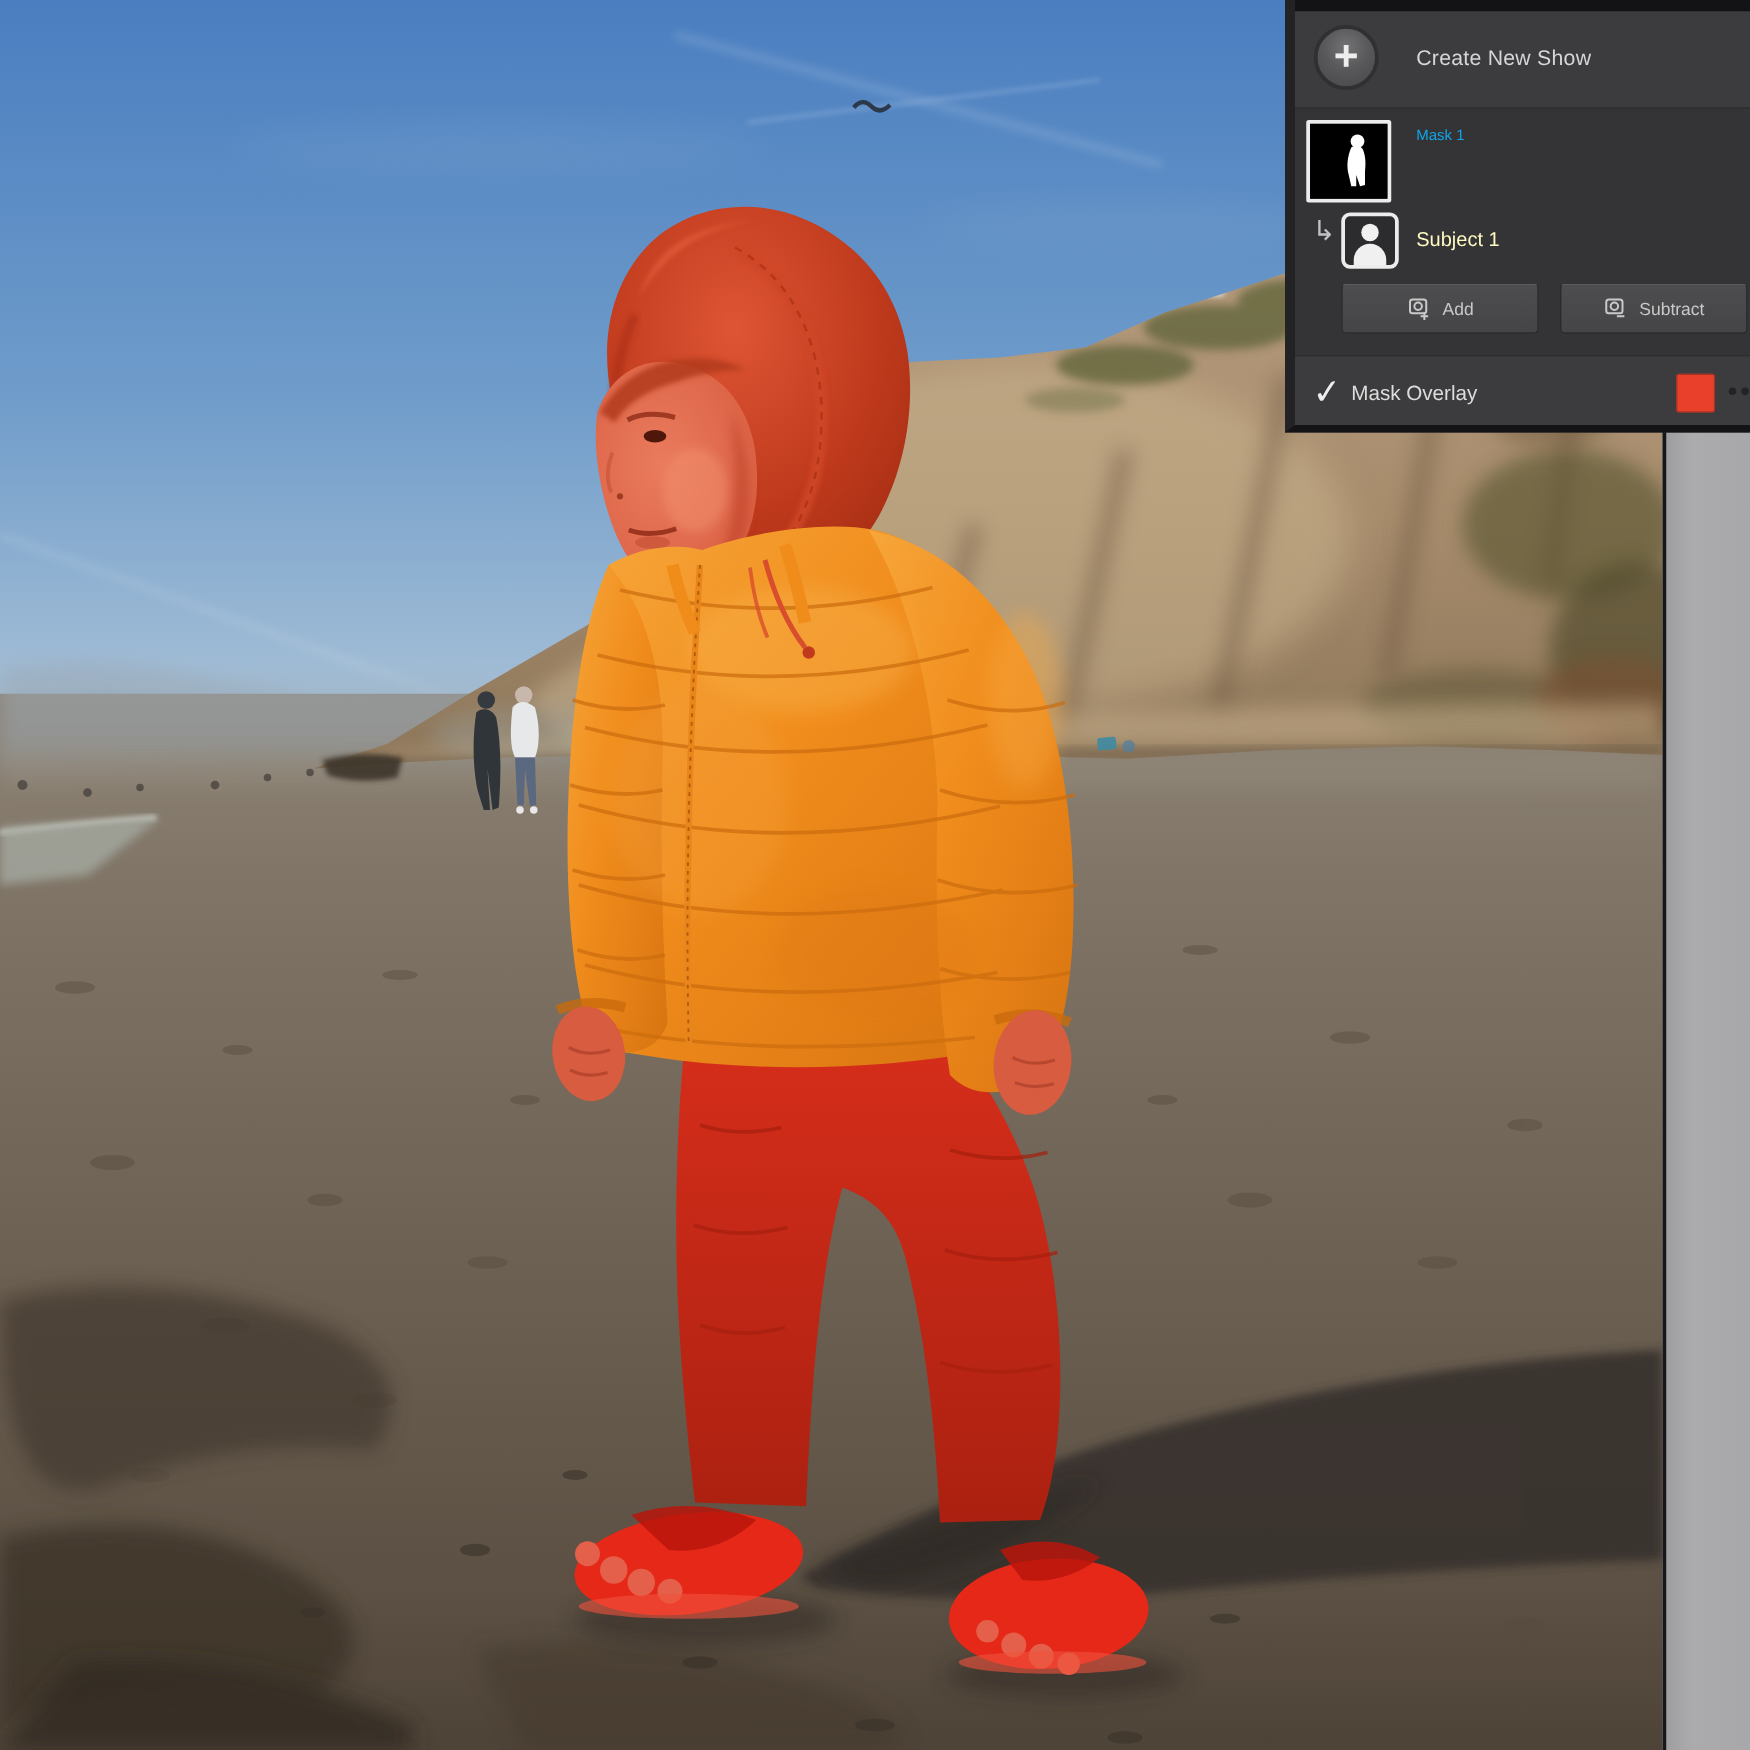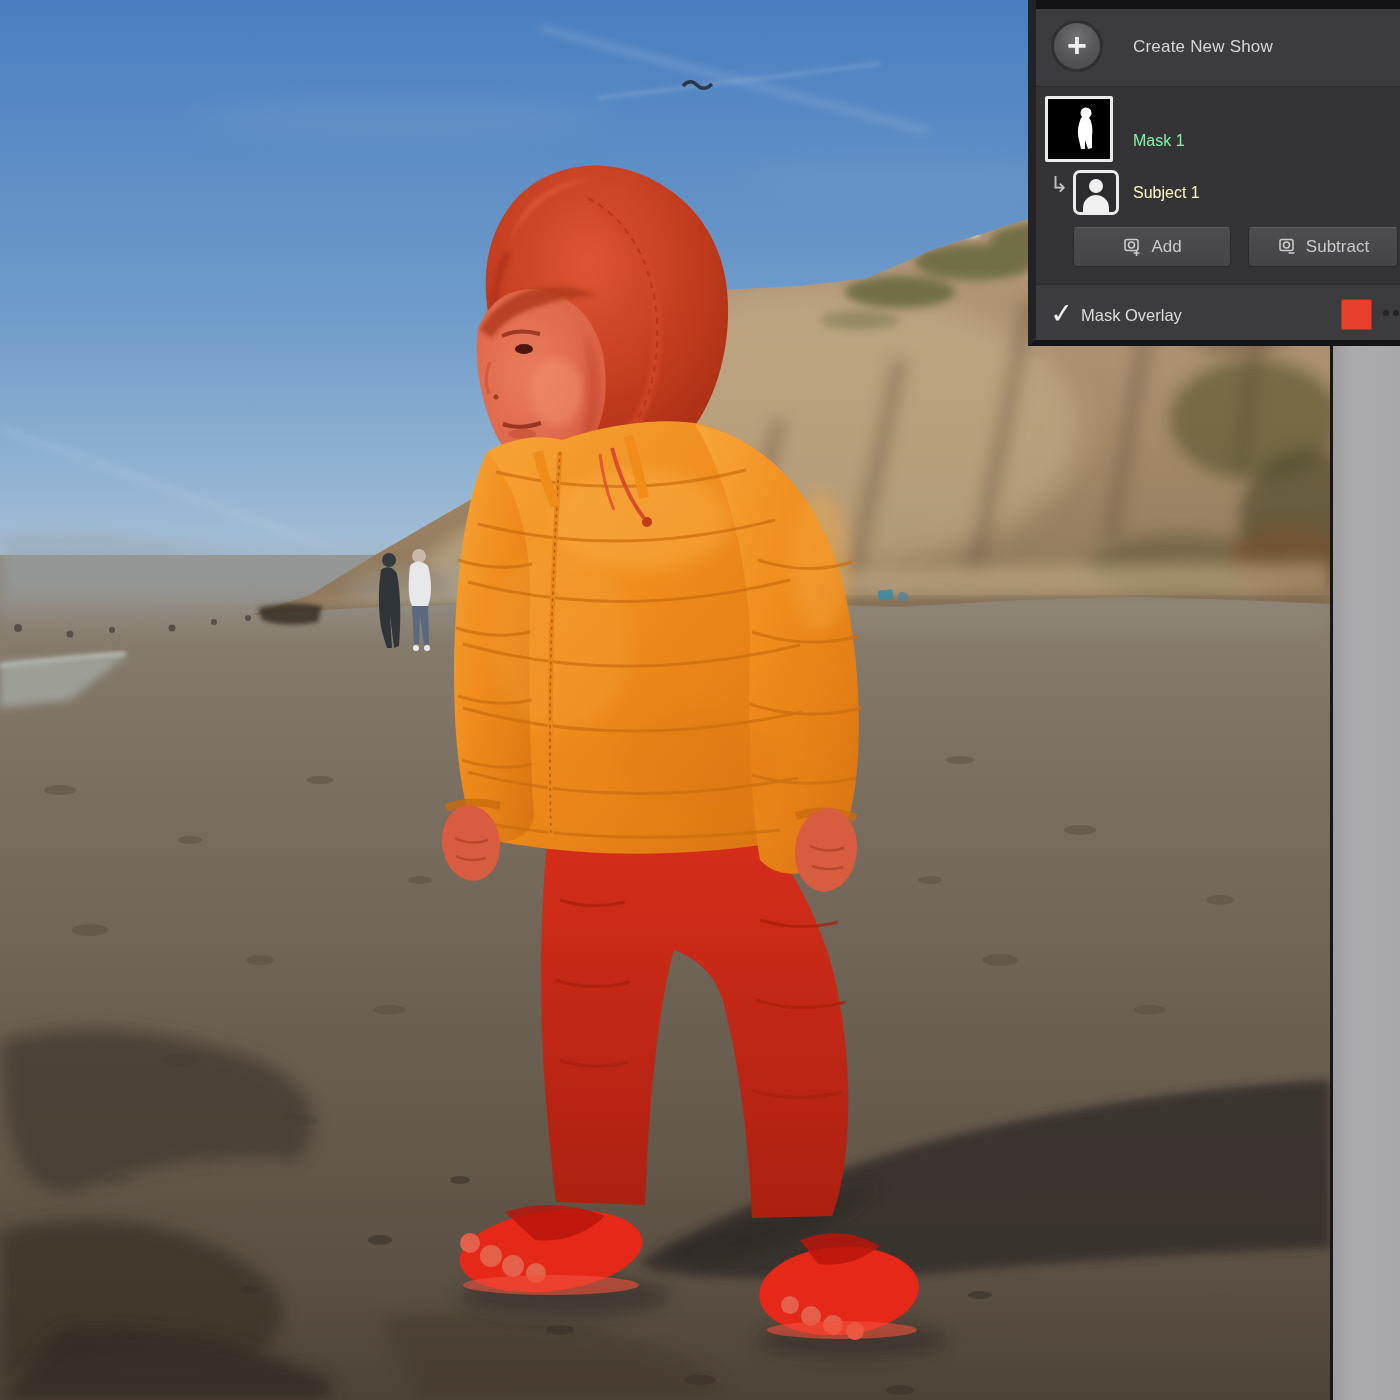--- a/index.html
+++ b/index.html
@@ -23,34 +23,34 @@
             background:radial-gradient(circle at 50% 32%,#737375,#59595b 45%,#47474a 100%);
             border:3px solid #303033;box-sizing:border-box;
             display:flex;align-items:center;justify-content:center;}
   .plus-glyph{font-size:34px;line-height:1;color:#ededed;font-weight:bold;margin-top:-3px;}
   .create-label{left:97px;top:37px;font-size:17px;color:#d6d6d6;letter-spacing:.2px;}
   .mask-list{left:0;top:86px;width:372px;height:197px;background:#343436;
              border-top:1px solid #2c2c2e;border-bottom:1px solid #2c2c2e;}
   .thumb-mask{left:9px;top:96px;width:68px;height:66px;background:#000;
               border:3px solid #ececec;border-radius:2px;box-sizing:border-box;}
   .thumb-mask svg{display:block;}
-  .mask-label{left:97px;top:132px;font-size:16px;color:#86efac;}
+  .mask-label{left:97px;top:101px;font-size:12px;color:#0ea5e9;}
   .nest-arrow{left:14px;top:172px;font-size:22px;color:#c2c2c2;}
   .thumb-subject{left:37px;top:170px;width:46px;height:45px;background:#2c2c2e;
                  border:3px solid #ececec;border-radius:7px;box-sizing:border-box;
                  display:flex;align-items:flex-end;justify-content:center;overflow:hidden;}
   .bust{position:relative;width:40px;height:38px;}
   .bust-head{position:absolute;left:13px;top:5px;width:14px;height:14px;border-radius:50%;background:#f0f0f0;}
   .bust-shoulders{position:absolute;left:7px;top:21px;width:26px;height:20px;
                   border-radius:13px 13px 0 0;background:#f0f0f0;}
   .subject-label{left:97px;top:184px;font-size:16px;color:#fef9c3;}
   .mask-btn{top:227px;height:40px;background:linear-gradient(#4d4d4f,#454547);
             border:1px solid #2a2a2c;border-top-color:#5c5c5e;border-radius:4px;
             box-sizing:border-box;display:flex;align-items:center;justify-content:center;
-            gap:9px;color:#c9c9c9;font-size:17px;}
+            gap:9px;color:#c9c9c9;font-size:14px;}
   .btn-add{left:37px;width:158px;}
   .btn-subtract{left:212px;width:150px;}
   .mask-btn svg{display:block;}
   .check-glyph{left:14px;top:297px;font-size:28px;color:#ececec;transform:rotate(-4deg);}
   .overlay-label{left:45px;top:306px;font-size:16.5px;color:#dcdcdc;}
   .overlay-swatch{left:305px;top:299px;width:31px;height:31px;background:#e8402b;
                   border-radius:2px;box-shadow:inset 0 0 0 1px rgba(0,0,0,.25);}
   .overlay-dots{left:347px;top:310px;display:flex;gap:4px;}
   .overlay-dots i{width:6px;height:6px;border-radius:50%;background:#232325;display:block;}
 </style>

